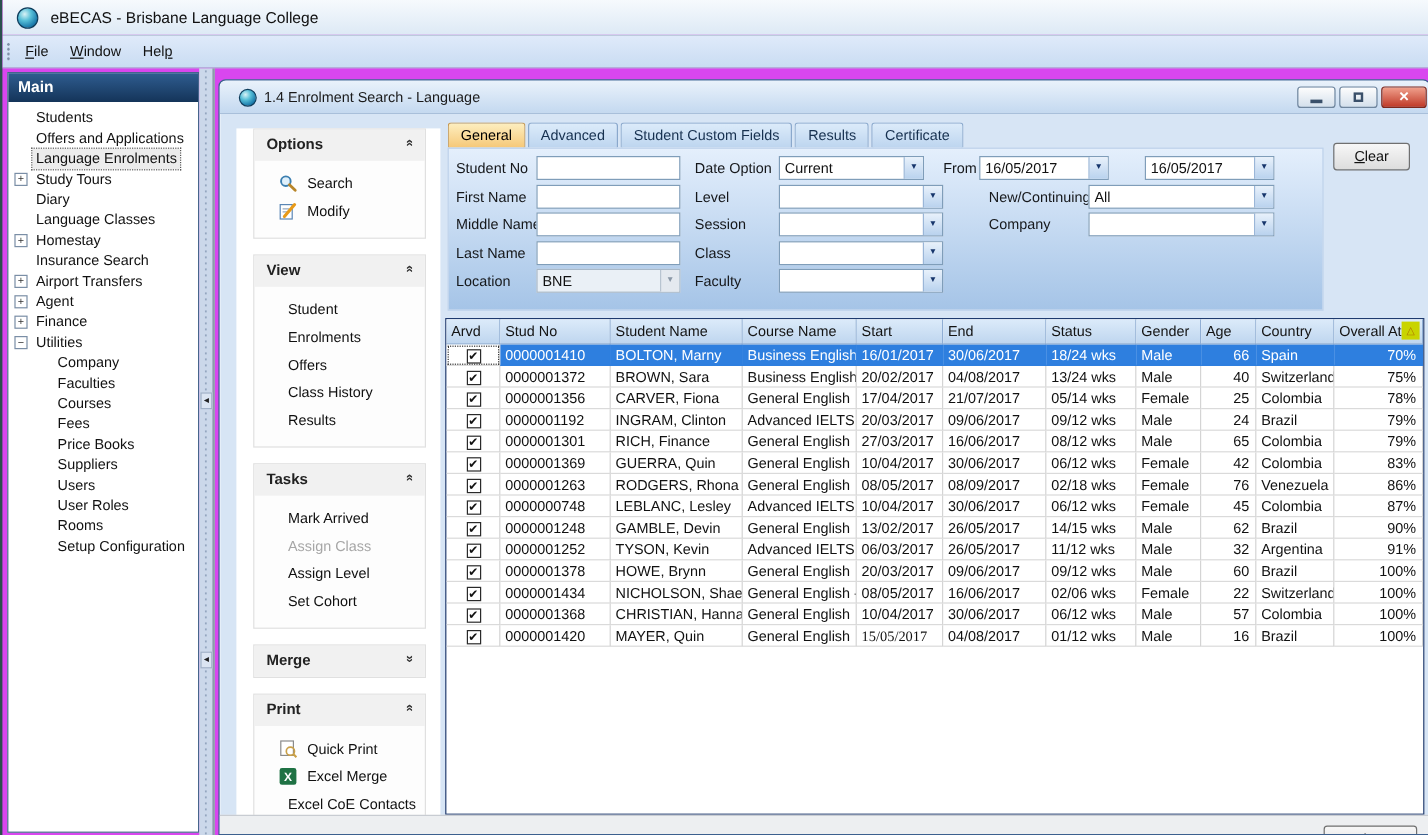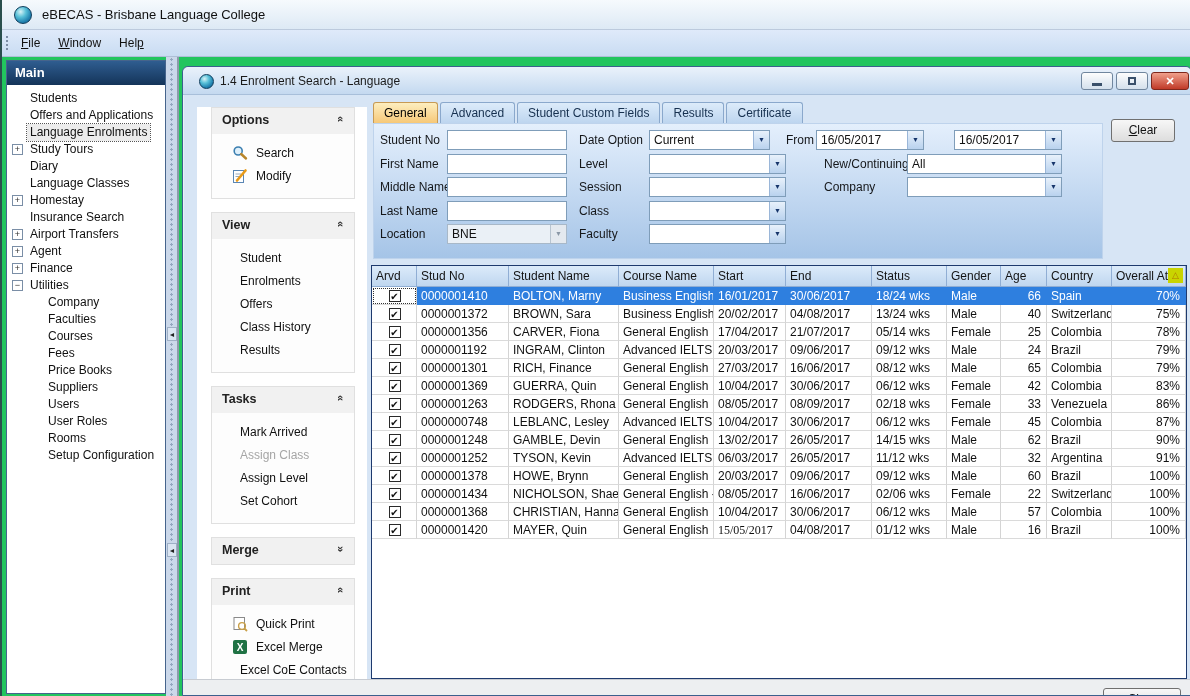--- a/index.html
+++ b/index.html
@@ -1,19 +1,19 @@
 <!DOCTYPE html>
 <html><head>
 <meta charset="utf-8">
 <style>
   * { margin:0; padding:0; box-sizing:border-box; }
   html,body { width:1190px; height:696px; overflow:hidden; }
   body { font-family:"Liberation Sans", sans-serif; font-size:12px; color:#111; background:#d2ddec; position:relative; }
   .screen { position:absolute; left:0; top:0; width:1190px; height:696px; overflow:hidden;
-            border-left:2px solid #2a4f4d; background:#22c55e; }
+            border-left:2px solid #2a4f4d; background:#d946ef; }
 
   
   .titlebar { position:absolute; left:0; top:0; width:1190px; height:30px;
               background:linear-gradient(#f6fafd,#dde9f5); border-bottom:1px solid #bccadd; }
   .app-icon { position:absolute; left:12px; top:6px; width:18px; height:18px; border-radius:50%;
               background:radial-gradient(circle at 35% 30%, #d8f2f6 0%, #58c0d8 35%, #1f7fae 70%, #145a84 100%);
               border:1px solid #0e3d5c; }
   .app-title { position:absolute; left:40px; top:7px; font-size:13px; color:#101010; }
   .menubar { position:absolute; left:0; top:30px; width:1190px; height:27px;
              background:linear-gradient(#dfeafa,#c9dcf2); border-bottom:1px solid #aebfd6; }
@@ -451,21 +451,21 @@
           </div>
           <div class="grow">
             <div class="gcell center" style="width: 45px;"><span class="cb">✔</span></div>
             <div class="gcell" style="width: 92px;">0000001263</div>
             <div class="gcell" style="width: 110px;">RODGERS, Rhona</div>
             <div class="gcell" style="width: 95px;">General English</div>
             <div class="gcell" style="width: 72px;">08/05/2017</div>
             <div class="gcell" style="width: 86px;">08/09/2017</div>
             <div class="gcell" style="width: 75px;">02/18 wks</div>
             <div class="gcell" style="width: 54px;">Female</div>
-            <div class="gcell right" style="width: 46px;">33</div>
+            <div class="gcell right" style="width: 46px;">76</div>
             <div class="gcell" style="width: 65px;">Venezuela</div>
             <div class="gcell right" style="width: 74px;">86%</div>
           </div>
           <div class="grow">
             <div class="gcell center" style="width: 45px;"><span class="cb">✔</span></div>
             <div class="gcell" style="width: 92px;">0000000748</div>
             <div class="gcell" style="width: 110px;">LEBLANC, Lesley</div>
             <div class="gcell" style="width: 95px;">Advanced IELTS</div>
             <div class="gcell" style="width: 72px;">10/04/2017</div>
             <div class="gcell" style="width: 86px;">30/06/2017</div>

